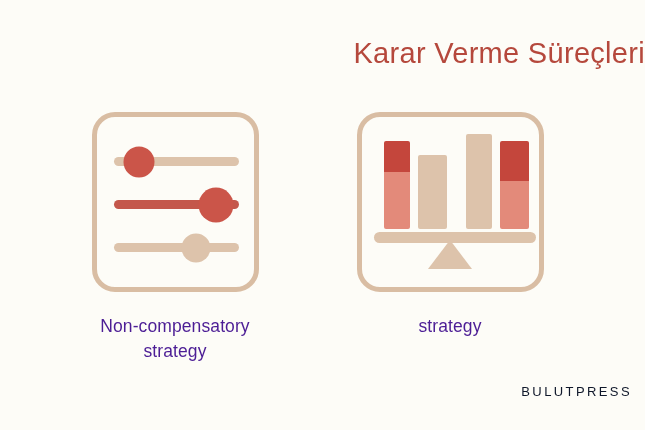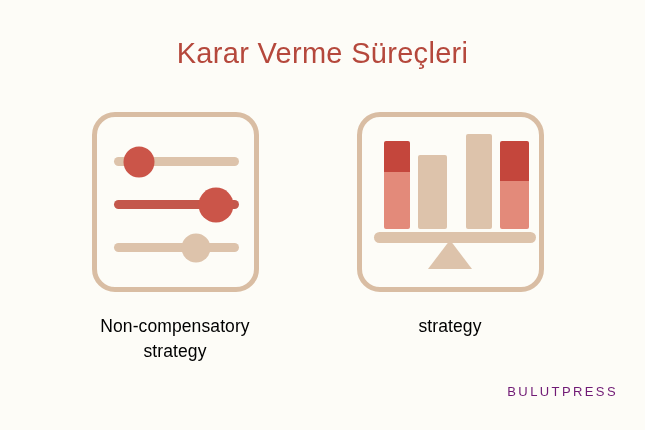--- a/index.html
+++ b/index.html
@@ -14,21 +14,21 @@
     overflow: hidden;
     position: relative;
   }
 
   
   .title {
     position: absolute;
     top: 38px;
     left: 0;
     width: 645px;
-    text-align: center;
+    text-align: right;
     font-size: 29px;
     font-weight: 400;
     letter-spacing: 0.3px;
     color: #b5483c;
     line-height: 1.1;
   }
 
   
   .cards {
     position: absolute;
@@ -55,21 +55,21 @@
     box-sizing: border-box;
     position: relative;
     background: #fdfcf7;
   }
   .icon-box.wide { width: 187px; }
 
   .caption {
     margin-top: 22px;
     font-size: 17.5px;
     font-weight: 400;
-    color: #000000;
+    color: #4c1d95;
     line-height: 1.45;
     letter-spacing: 0.1px;
   }
 
   
   .slider {
     position: absolute;
     left: 17px;
     width: 125px;
     height: 9px;
@@ -125,25 +125,25 @@
     width: 0;
     height: 0;
     border-left: 22px solid transparent;
     border-right: 22px solid transparent;
     border-bottom: 29px solid #ddc3ab;
   }
 
   
   .watermark {
     position: absolute;
-    right: 27px;
+    right: 13px;
     bottom: 31px;
     font-size: 13px;
     letter-spacing: 2.4px;
-    color: #701a75;
+    color: #0f172a;
     font-weight: 400;
   }
 </style>
 </head>
 <body>
 
 <div class="title">Karar Verme Süreçleri</div>
 
 <div class="cards">
 

